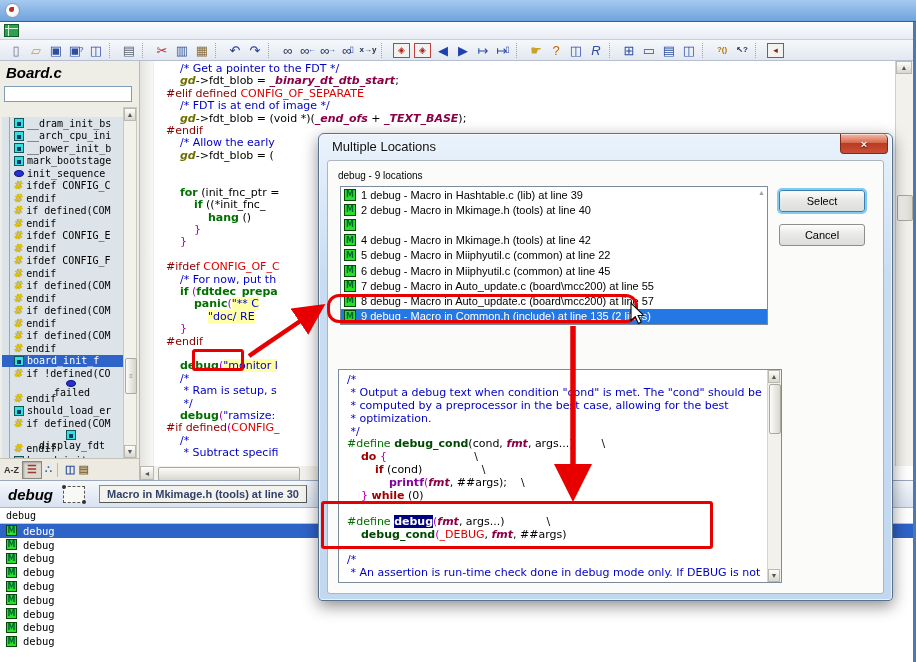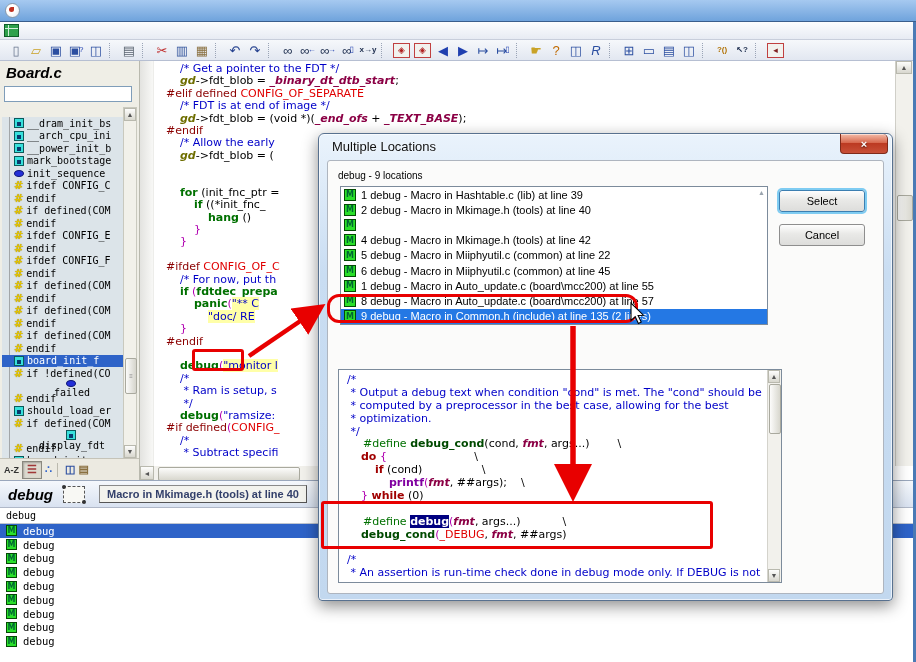--- a/index.html
+++ b/index.html
@@ -59,21 +59,21 @@
   #editor{position:absolute;left:140px;top:61px;width:755px;height:405px;background:#fff;overflow:hidden;}
   #editor-margin{position:absolute;left:0;top:0;width:13px;height:100%;background:linear-gradient(90deg,#E3E3E0,#F8F8F6);border-right:1px solid #EDEDEA;}
   #editor-code{position:absolute;left:26px;top:2px;white-space:pre;font-family:"DejaVu Sans",sans-serif;font-size:11px;line-height:12.4px;}
   .cl{height:12.4px;white-space:pre;}
   
   .sy-c{color:#0000C8;} .sy-t{color:#000;} .sy-p{color:#8B0000;font-weight:normal;}
   .sy-r{color:#E00000;} .sy-k{color:#007000;font-weight:bold;}
   .sy-g{color:#6E6E00;font-weight:bold;font-style:italic;}
   .sy-i{color:#8B0045;font-weight:bold;font-style:italic;}
   .sy-m{color:#B000B0;} .sy-s{color:#0000C8;background:#FFFFA8;}
-  .sy-sb{color:#0000C8;} .sy-d{color:#007000;margin-left:16px;} .sy-k2{color:#004A00;font-weight:bold;}
+  .sy-sb{color:#0000C8;} .sy-d{color:#007000;} .sy-k2{color:#004A00;font-weight:bold;}
   .sy-w{color:#A00000;font-weight:bold;} .sy-u{color:#8000A0;font-weight:bold;}
   .sy-f{color:#8B0045;font-weight:bold;font-style:italic;} .sy-r2{color:#E00000;}
   .sy-sel{color:#fff;background:#000080;font-weight:bold;}
   #vscroll{position:absolute;left:895px;top:61px;width:18px;height:405px;background:#F2F1EC;border-left:1px solid #D0CFC8;box-sizing:border-box;}
   #vscroll .scr-btn{width:16px;}
   #v-thumb{position:absolute;left:1px;top:134px;width:14px;height:24px;background:linear-gradient(90deg,#FCFCFB,#D8D7CE);border:1px solid #A9A99E;border-radius:2px;}
   #hscroll{position:absolute;left:140px;top:466px;width:178px;height:14px;background:#F2F1EC;display:flex;}
   #hscroll .scr-btn{width:14px;height:14px;}
   #h-thumb{width:140px;height:12px;margin-top:1px;margin-left:4px;background:linear-gradient(#FCFCFB,#D8D7CE);border:1px solid #A9A99E;border-radius:2px;}
   
@@ -331,21 +331,21 @@
   <div id="v-thumb"></div>
 </div>
 <div id="hscroll">
   <div class="scr-btn">◄</div>
   <div id="h-thumb"></div>
 </div>
 
 <div id="ctx-header">
   <span id="ctx-symbol">debug</span>
   <span id="ctx-rel-icon"></span>
-  <span id="ctx-loc">Macro in Mkimage.h (tools) at line 40</span>
+  <span id="ctx-loc">Macro in Mkimage.h (tools) at line 30</span>
 </div>
 <div id="ctx-search">debug</div>
 <div id="ctx-list">
     <div class="res-row sel">
       <span class="ic-m">M</span>
       <span>debug</span>
     </div>
     <div class="res-row">
       <span class="ic-m">M</span>
       <span>debug</span>
@@ -407,21 +407,21 @@
         <div class="dlg-row">
           <span class="ic-m">M</span>
           <span>5 debug - Macro in Miiphyutil.c (common) at line 22</span>
         </div>
         <div class="dlg-row">
           <span class="ic-m">M</span>
           <span>6 debug - Macro in Miiphyutil.c (common) at line 45</span>
         </div>
         <div class="dlg-row">
           <span class="ic-m">M</span>
-          <span>1 debug - Macro in Auto_update.c (board\mcc200) at line 55</span>
+          <span>7 debug - Macro in Auto_update.c (board\mcc200) at line 55</span>
         </div>
         <div class="dlg-row">
           <span class="ic-m">M</span>
           <span>8 debug - Macro in Auto_update.c (board\mcc200) at line 57</span>
         </div>
         <div class="dlg-row sel">
           <span class="ic-m">M</span>
           <span>9 debug - Macro in Common.h (include) at line 135 (2 lines)</span>
         </div>
       </div>

